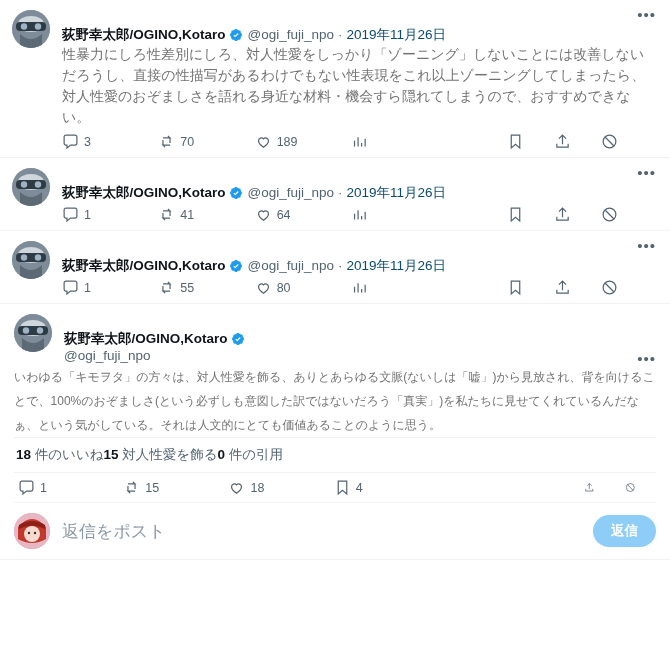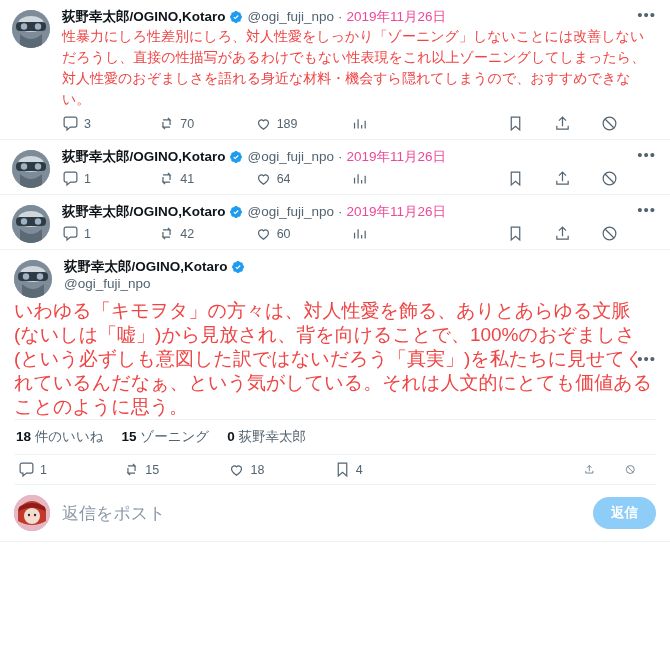--- a/index.html
+++ b/index.html
@@ -18,42 +18,42 @@
     position: relative;
   }
   .avatar-col { width: 44px; flex: 0 0 44px; padding-top: 2px; }
   .avatar {
     width: 38px; height: 38px; border-radius: 50%;
     background: #b8c2cc;
     overflow: hidden;
     position: relative;
   }
   .avatar svg { display: block; width: 38px; height: 38px; }
-  .body-col { flex: 1 1 auto; min-width: 0; padding-left: 6px; }
+  .body-col { flex: 1 1 auto; min-width: 0; padding-left: 6px; margin-top: 18px; }
   .head {
     display: flex; align-items: center; flex-wrap: nowrap;
     font-size: 13.5px; line-height: 17px; white-space: nowrap;
   }
   .name { font-weight: bold; color: #0f1419; }
   .verified { margin-left: 3px; display: inline-flex; }
   .verified svg { width: 14px; height: 14px; display:block; }
   .handle { color: #536471; margin-left: 5px; font-weight: normal; }
   .dot { color: #536471; margin: 0 4px; }
-  .date { color: #ec4899; text-align: center; }
+  .date { color: #0c4a6e; text-align: center; }
   .more {
     position: absolute; right: 14px; top: 10px;
     color: #536471; font-size: 15px; line-height: 10px;
     letter-spacing: 1px;
   }
   .handle-line { font-size: 13.5px; color: #536471; line-height: 17px; }
   .text {
-    font-size: 14px; line-height: 21px; color: #ef4444;
+    font-size: 14px; line-height: 21px; color: #737373;
     margin-top: 1px; word-wrap: break-word;
   }
-  .text-large { font-size: 19px; line-height: 24px; }
+  .text-large { font-size: 12px; line-height: 24px; }
   .actions {
     display: flex; align-items: center;
     margin-top: 5px; margin-bottom: 5px;
     color: #536471; font-size: 12.5px;
     max-width: 560px;
   }
   .act {
     display: flex; align-items: center; gap: 5px;
     width: 17.2%;
   }
@@ -61,21 +61,21 @@
   .act svg { width: 17px; height: 17px; display: block; fill: none; stroke: #536471; stroke-width: 1.7; }
   .act .cnt { color: #536471; }
   .spacer { flex: 1 1 auto; }
   .act-right { display:flex; gap: 30px; margin-right: 4px; }
 
   
   .main-tweet { padding: 8px 14px 0 14px; border-bottom: none; }
   .main-head { display: flex; }
   .main-meta { font-size: 13.5px; color: #536471; padding: 12px 2px 10px 2px; }
   .stats {
-    display: flex; gap: 18px;
+    display: flex; 
     font-size: 13.5px; color: #536471;
     padding: 8px 2px;
     border-top: 1px solid #eff3f4;
     border-bottom: 1px solid #eff3f4;
   }
   .stats b { color: #0f1419; font-weight: bold; }
   .main-actions {
     display: flex; align-items: center;
     padding: 6px 4px 6px 4px;
     color: #536471; font-size: 12.5px;
@@ -285,27 +285,27 @@
         <div class="act">
           <svg viewBox="0 0 24 24">
               <path d="M3 5.5A2.5 2.5 0 015.5 3h13A2.5 2.5 0 0121 5.5v9a2.5 2.5 0 01-2.5 2.5H12l-5 4v-4H5.5A2.5 2.5 0 013 14.5z"></path>
             </svg>
           <span class="cnt">1</span>
         </div>
         <div class="act">
           <svg viewBox="0 0 24 24">
               <path d="M7 7h10l-3-3M17 17H7l3 3M17 7v7M7 17v-7"></path>
             </svg>
-          <span class="cnt">42</span>
+          <span class="cnt">55</span>
         </div>
         <div class="act">
           <svg viewBox="0 0 24 24">
               <path d="M12 20s-7-4.5-7-9a4 4 0 017-2.6A4 4 0 0119 11c0 4.5-7 9-7 9z"></path>
             </svg>
-          <span class="cnt">60</span>
+          <span class="cnt">80</span>
         </div>
         <div class="act">
           <svg viewBox="0 0 24 24">
               <path d="M5 19V11M10 19V6M15 19v-5M20 19V8"></path>
             </svg>
         </div>
         <div class="spacer"></div>
         <div class="act-right">
           <div class="act solo">
             <svg viewBox="0 0 24 24">
@@ -357,25 +357,25 @@
       </div>
     </div>
     <div class="text text-large">いわゆる「キモヲタ」の方々は、対人性愛を飾る、ありとあらゆる文脈(ないしは「嘘」)から見放され、背を向けることで、100%のおぞましさ(という必ずしも意図した訳ではないだろう「真実」)を私たちに見せてくれているんだなぁ、という気がしている。それは人文的にとても価値あることのように思う。</div>
     <div class="stats">
       <div>
         <b>18</b>
         <span>件のいいね</span>
       </div>
       <div>
         <b>15</b>
-        <span>ゾーニング</span>
+        <span>対人性愛を飾る</span>
       </div>
       <div>
         <b>0</b>
-        <span>荻野幸太郎</span>
+        <span>件の引用</span>
       </div>
     </div>
     <div class="main-actions">
       <div class="act">
         <svg viewBox="0 0 24 24">
             <path d="M3 5.5A2.5 2.5 0 015.5 3h13A2.5 2.5 0 0121 5.5v9a2.5 2.5 0 01-2.5 2.5H12l-5 4v-4H5.5A2.5 2.5 0 013 14.5z"></path>
           </svg>
         <span class="cnt">1</span>
       </div>
       <div class="act">

